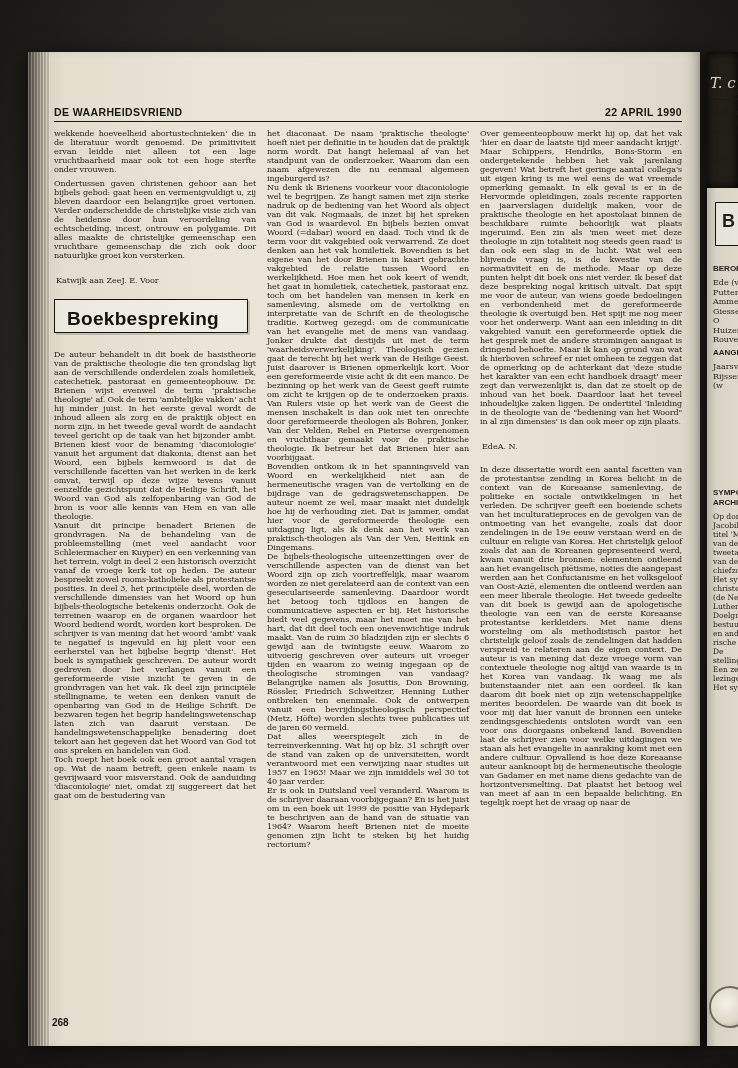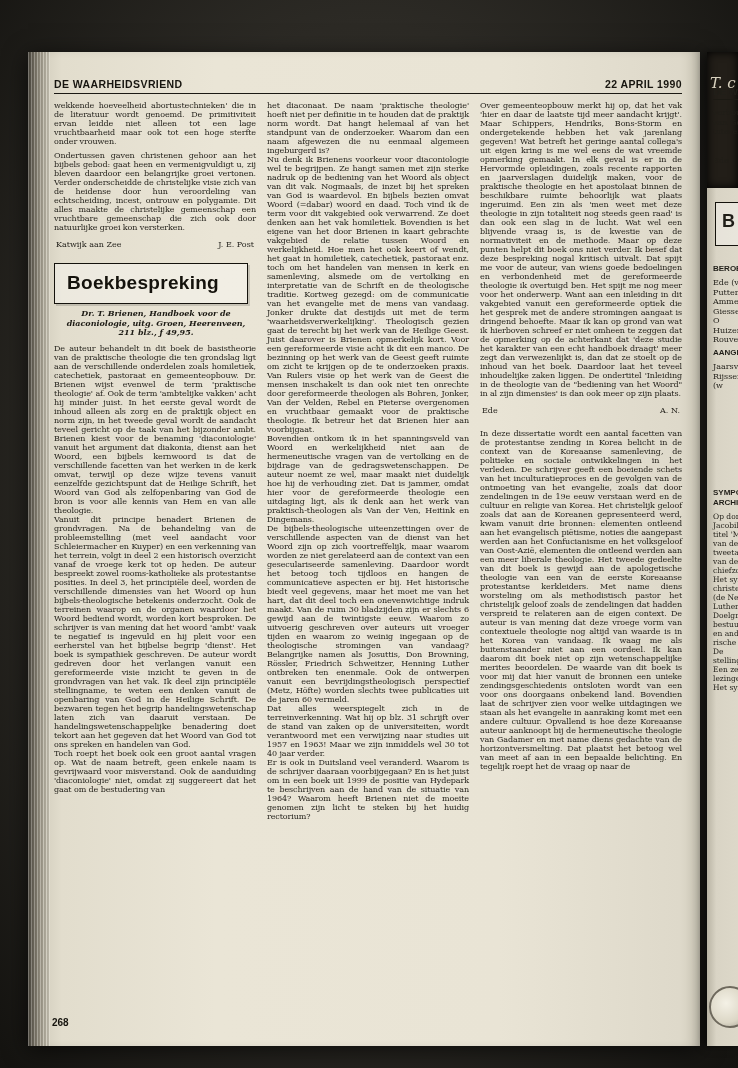--- a/index.html
+++ b/index.html
@@ -25,37 +25,37 @@
       repeating-linear-gradient(90deg, rgba(255,255,255,.22) 0 1px, rgba(0,0,0,.12) 1px 3px),
       linear-gradient(90deg,#4e4a41 0%,#837d6f 35%,#b8b2a2 70%,rgba(0,0,0,0) 100%);
   }
   .page-inner{
     position:absolute;left:26px;top:26px;right:18px;bottom:12px;
   }
   .page-header{
     display:flex;justify-content:space-between;align-items:center;
     font-family:"Liberation Sans", sans-serif;font-weight:bold;
     font-size:10.5px;color:#17150f;letter-spacing:.4px;
-    border-bottom:1px solid #1b1913;padding-bottom:3px;
+    border-bottom:1px solid #1b1913;padding-bottom:3px;margin-top:28px;
   }
   .columns{display:flex;gap:11px;margin-top:7px;}
   .col{flex:1 1 0;min-width:0;}
   .body{
     font-size:8px;line-height:9px;text-align:justify;color:#201e18;
     margin:0 0 5px 0;letter-spacing:-0.1px;
   }
   .pre{white-space:pre-line;}
   .sig{
-    display:flex;justify-content:space-between;
-    font-size:8px;color:#201e18;margin:8px 2px 14px 2px;
+    display:flex;justify-content:flex-start;
+    font-size:8px;color:#201e18;margin:16px 2px 14px 2px;
   }
   .section-box{
     border:1.5px solid #14120c;
     background:rgba(255,255,255,.35);
-    padding:8px 10px 9px 12px;margin:4px 8px 5px 0;
+    padding:8px 10px 2px 12px;margin:4px 8px 17px 0;
     font-family:"Liberation Sans", sans-serif;font-weight:bold;
     font-size:19px;color:#14120c;letter-spacing:.3px;
     box-shadow:2px 2px 0 rgba(0,0,0,.15);
   }
   .review-head{
     font-size:8px;line-height:9.5px;font-weight:bold;color:#1b1913;
     text-align:center;margin:0 10px 6px 12px;font-style:italic;
   }
   .page-num{
     position:absolute;left:-2px;bottom:6px;
@@ -113,26 +113,25 @@
         <span>22 APRIL 1990</span>
       </div>
 
       <div class="columns">
 
         <div class="col">
           <p class="body">wekkende hoeveelheid abortustechnieken' die in de literatuur wordt genoemd. De primitiviteit ervan leidde niet alleen tot een lage vruchtbaarheid maar ook tot een hoge sterfte onder vrouwen.</p>
           <p class="body">Ondertussen gaven christenen gehoor aan het bijbels gebod: gaat heen en vermenigvuldigt u, zij bleven daardoor een belangrijke groei vertonen. Verder onderscheidde de christelijke visie zich van de heidense door hun veroordeling van echtscheiding, incest, ontrouw en polygamie. Dit alles maakte de christelijke gemeenschap een vruchtbare gemeenschap die zich ook door natuurlijke groei kon versterken.</p>
           <div class="sig">
             <span>Katwijk aan Zee</span>
-            <span>J. E. Post</span>
+            <span>J. E. Voor</span>
           </div>
           <div class="section-box">
             <span>Boekbespreking</span>
           </div>
-          <p class="review-head">Dr. T. Brienen, Handboek voor de diaconiologie, uitg. Groen, Heerenveen, 211 blz., ƒ 49,95.</p>
           <p class="body pre">De auteur behandelt in dit boek de basistheorie van de praktische theologie die ten grondslag ligt aan de verschillende onderdelen zoals homiletiek, catechetiek, pastoraat en gemeenteopbouw. Dr. Brienen wijst evenwel de term 'praktische theologie' af. Ook de term 'ambtelijke vakken' acht hij minder juist. In het eerste geval wordt de inhoud alleen als zorg en de praktijk object en norm zijn, in het tweede geval wordt de aandacht teveel gericht op de taak van het bijzonder ambt. Brienen kiest voor de benaming 'diaconiologie' vanuit het argument dat diakonia, dienst aan het Woord, een bijbels kernwoord is dat de verschillende facetten van het werken in de kerk omvat, terwijl op deze wijze tevens vanuit eenzelfde gezichtspunt dat de Heilige Schrift, het Woord van God als zelfopenbaring van God de bron is voor alle kennis van Hem en van alle theologie.
 Vanuit dit principe benadert Brienen de grondvragen. Na de behandeling van de probleemstelling (met veel aandacht voor Schleiermacher en Kuyper) en een verkenning van het terrein, volgt in deel 2 een historisch overzicht vanaf de vroege kerk tot op heden. De auteur bespreekt zowel rooms-katholieke als protestantse posities. In deel 3, het principiële deel, worden de verschillende dimensies van het Woord op hun bijbels-theologische betekenis onderzocht. Ook de terreinen waarop en de organen waardoor het Woord bediend wordt, worden kort besproken. De schrijver is van mening dat het woord 'ambt' vaak te negatief is ingevuld en hij pleit voor een eerherstel van het bijbelse begrip 'dienst'. Het boek is sympathiek geschreven. De auteur wordt gedreven door het verlangen vanuit een gereformeerde visie inzicht te geven in de grondvragen van het vak. Ik deel zijn principiële stellingname, te weten een denken vanuit de openbaring van God in de Heilige Schrift. De bezwaren tegen het begrip handelingswetenschap laten zich van daaruit verstaan. De handelingswetenschappelijke benadering doet tekort aan het gegeven dat het Woord van God tot ons spreken en handelen van God.
 Toch roept het boek ook een groot aantal vragen op. Wat de naam betreft, geen enkele naam is gevrijwaard voor misverstand. Ook de aanduiding 'diaconiologie' niet, omdat zij suggereert dat het gaat om de bestudering van</p>
         </div>
 
         <div class="col">
           <p class="body pre">het diaconaat. De naam 'praktische theologie' hoeft niet per definitie in te houden dat de praktijk norm wordt. Dat hangt helemaal af van het standpunt van de onderzoeker. Waarom dan een naam afgewezen die nu eenmaal algemeen ingeburgerd is?
 Nu denk ik Brienens voorkeur voor diaconiologie wel te begrijpen. Ze hangt samen met zijn sterke nadruk op de bediening van het Woord als object van dit vak. Nogmaals, de inzet bij het spreken van God is waardevol. En bijbels bezien omvat Woord (=dabar) woord en daad. Toch vind ik de term voor dit vakgebied ook verwarrend. Ze doet denken aan het vak homiletiek. Bovendien is het eigene van het door Brienen in kaart gebrachte vakgebied de relatie tussen Woord en werkelijkheid. Hoe men het ook keert of wendt, het gaat in homiletiek, catechetiek, pastoraat enz. toch om het handelen van mensen in kerk en samenleving, alsmede om de vertolking en interpretatie van de Schrift en de theologische traditie. Kortweg gezegd: om de communicatie van het evangelie met de mens van vandaag. Jonker drukte dat destijds uit met de term 'waarheidsverwerkelijking'. Theologisch gezien gaat de terecht bij het werk van de Heilige Geest. Juist daarover is Brienen opmerkelijk kort. Voor een gereformeerde visie acht ik dit een manco. De bezinning op het werk van de Geest geeft ruimte om zicht te krijgen op de te onderzoeken praxis. Van Rulers visie op het werk van de Geest die mensen inschakelt is dan ook niet ten onrechte door gereformeerde theologen als Bohren, Jonker, Van der Velden, Rebel en Pieterse overgenomen en vruchtbaar gemaakt voor de praktische theologie. Ik betreur het dat Brienen hier aan voorbijgaat.
 Bovendien ontkom ik in het spanningsveld van Woord en werkelijkheid niet aan de hermeneutische vragen van de vertolking en de bijdrage van de gedragswetenschappen. De auteur noemt ze wel, maar maakt niet duidelijk hoe hij de verhouding ziet. Dat is jammer, omdat hier voor de gereformeerde theologie een uitdaging ligt, als ik denk aan het werk van praktisch-theologen als Van der Ven, Heitink en Dingemans.
 De bijbels-theologische uiteenzettingen over de verschillende aspecten van de dienst van het Woord zijn op zich voortreffelijk, maar waarom worden ze niet gerelateerd aan de context van een geseculariseerde samenleving. Daardoor wordt het betoog toch tijdloos en hangen de communicatieve aspecten er bij. Het historische biedt veel gegevens, maar het moet me van het hart, dat dit deel toch een onevenwichtige indruk maakt. Van de ruim 30 bladzijden zijn er slechts 6 gewijd aan de twintigste eeuw. Waarom zo uitvoerig geschreven over auteurs uit vroeger tijden en waarom zo weinig ingegaan op de theologische stromingen van vandaag? Belangrijke namen als Josuttis, Don Browning, Rössler, Friedrich Schweitzer, Henning Luther ontbreken ten enenmale. Ook de ontwerpen vanuit een bevrijdingstheologisch perspectief (Metz, Höfte) worden slechts twee publicaties uit de jaren 60 vermeld.

